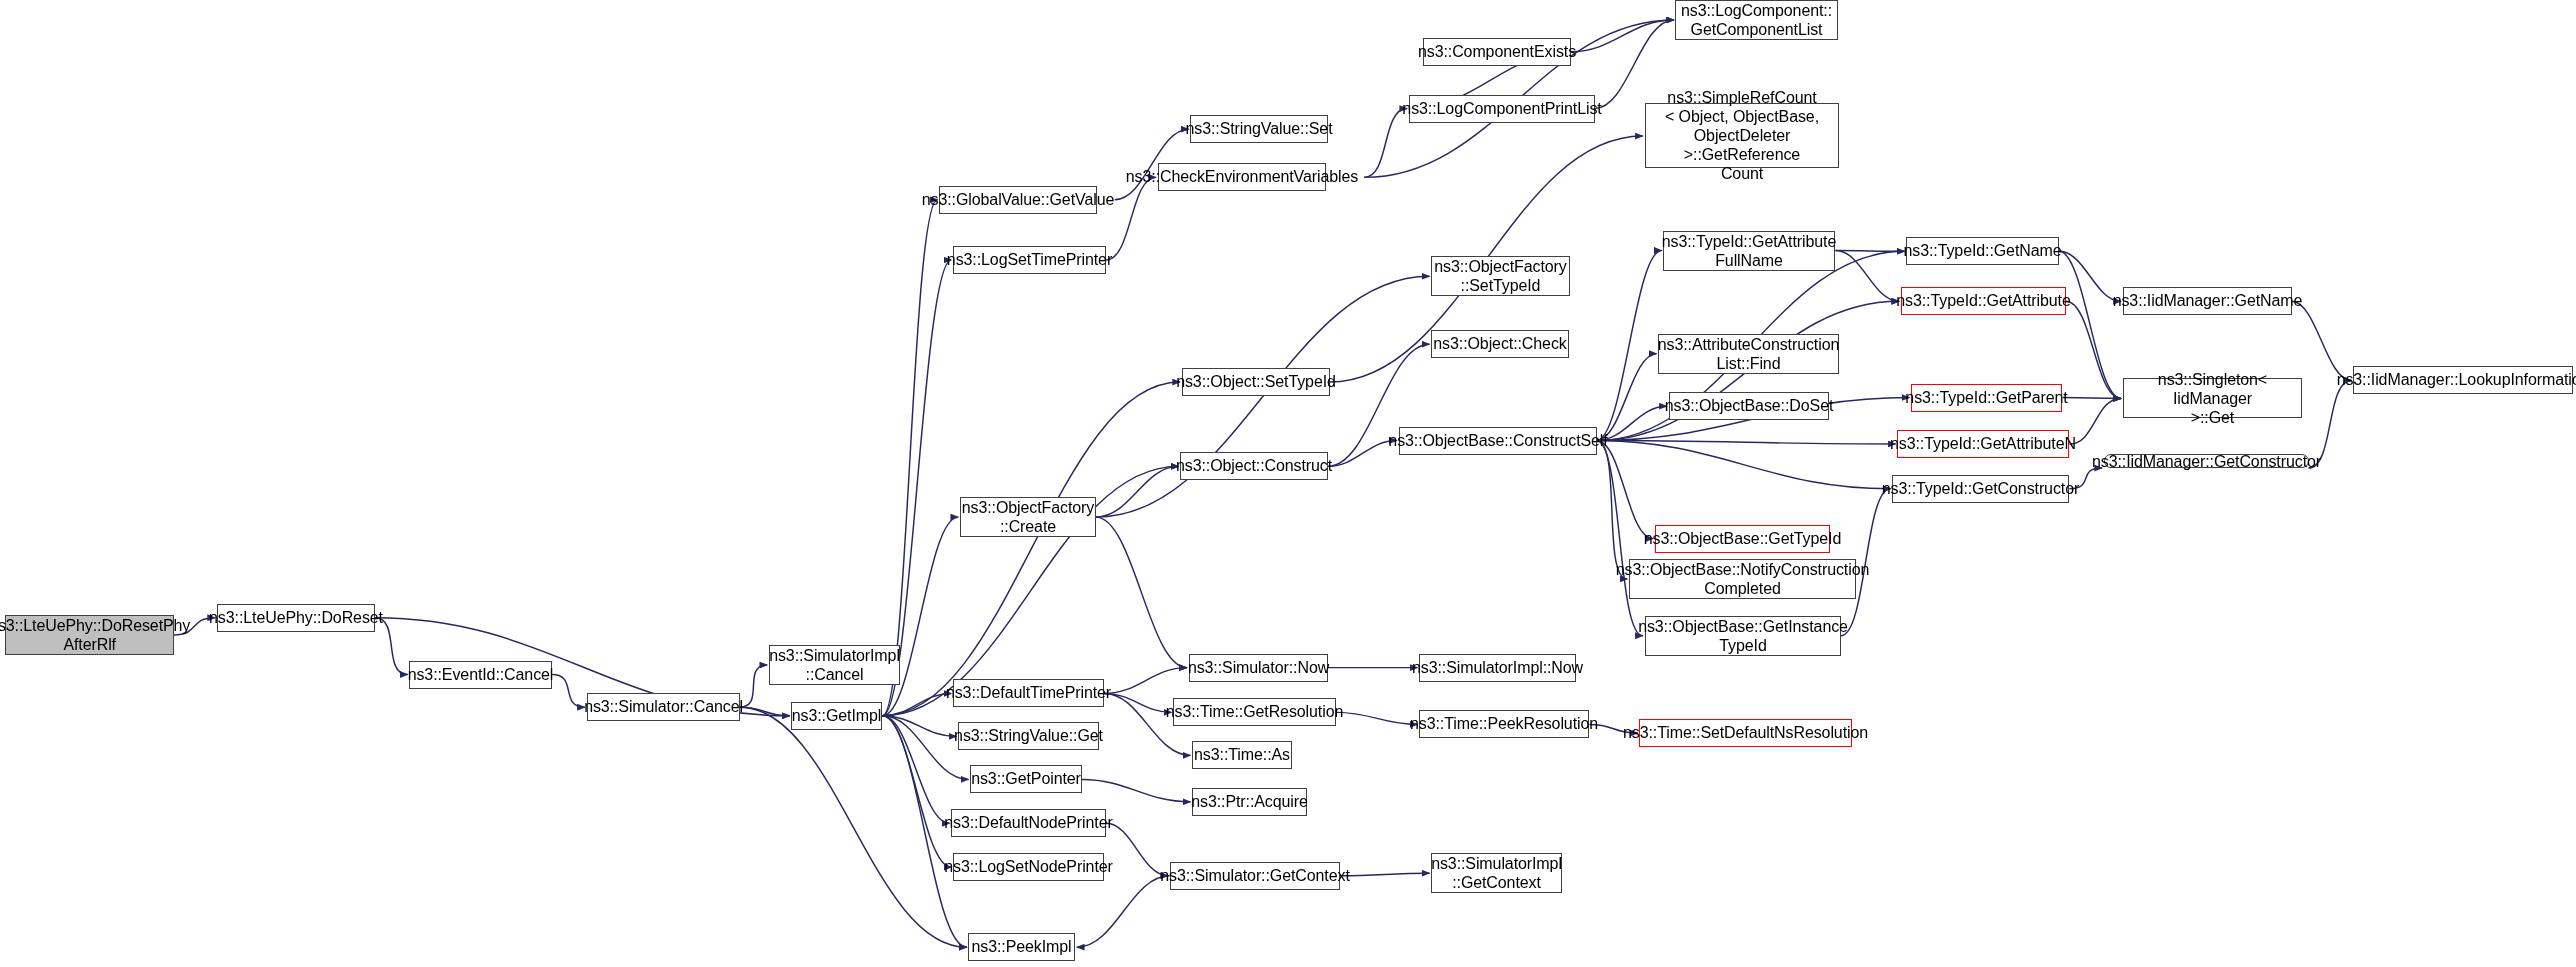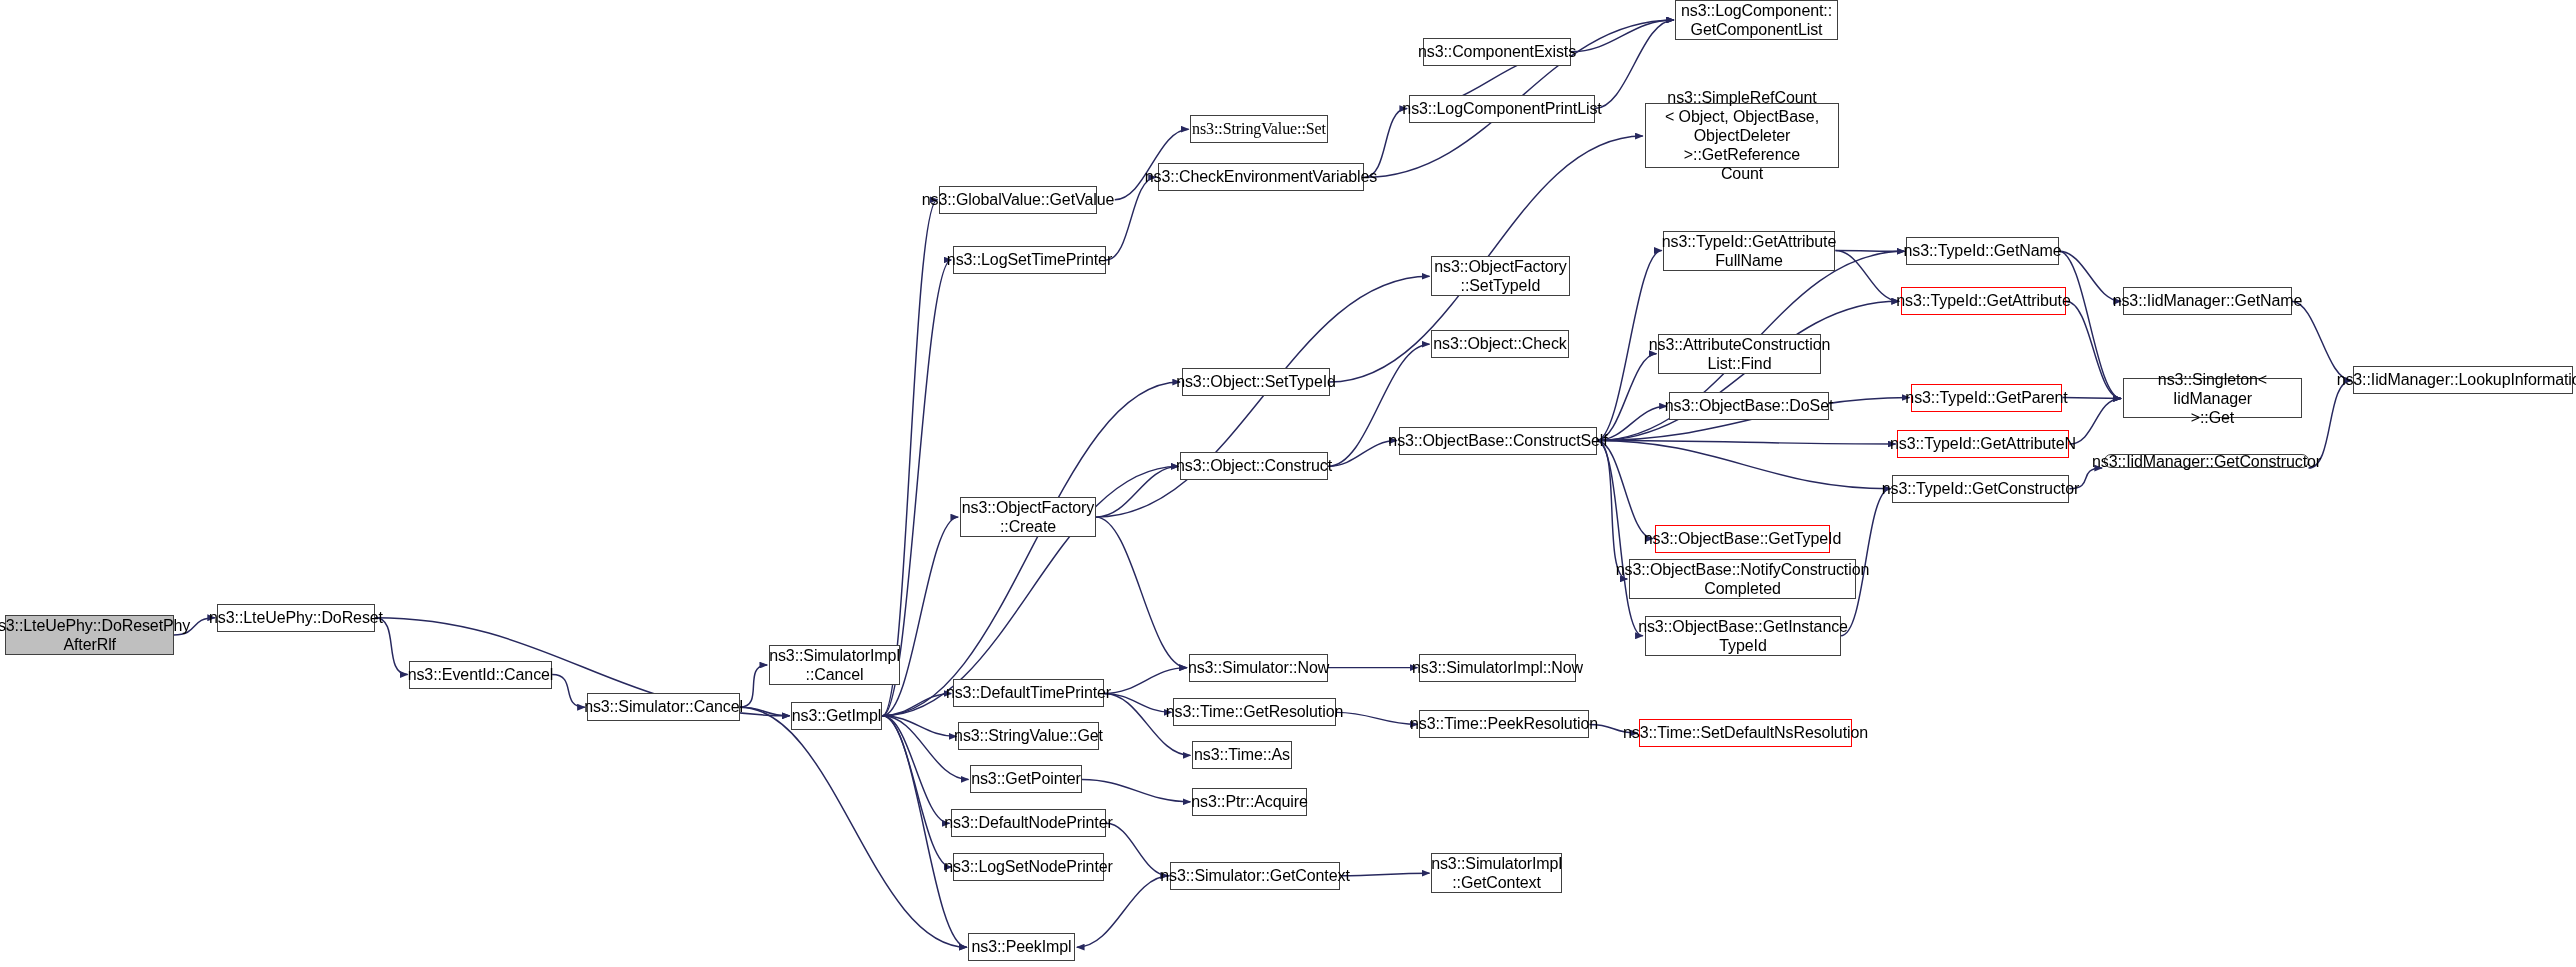--- a/index.html
+++ b/index.html
@@ -117,41 +117,41 @@
       <div class="node root" style="left: 5.2px; top: 615px; width: 169px; height: 40px;"><span>ns3::LteUePhy::DoResetPhy
 AfterRlf</span></div>
       <div class="node" style="left: 217px; top: 604px; width: 158px; height: 27.5px;"><span>ns3::LteUePhy::DoReset</span></div>
       <div class="node" style="left: 409px; top: 661px; width: 143px; height: 27.5px;"><span>ns3::EventId::Cancel</span></div>
       <div class="node" style="left: 587px; top: 693px; width: 153px; height: 27.5px;"><span>ns3::Simulator::Cancel</span></div>
       <div class="node" style="left: 769px; top: 645px; width: 131px; height: 40px;"><span>ns3::SimulatorImpl
 ::Cancel</span></div>
       <div class="node" style="left: 791px; top: 702px; width: 91px; height: 27.5px;"><span>ns3::GetImpl</span></div>
       <div class="node" style="left: 939px; top: 186px; width: 158px; height: 27.5px; justify-content: center;"><span>ns3::GlobalValue::GetValue</span></div>
       <div class="node" style="left: 953px; top: 246px; width: 153px; height: 27.5px;"><span>ns3::LogSetTimePrinter</span></div>
-      <div class="node" style="left: 1190px; top: 115px; width: 138px; height: 27.5px; font-family: Liberation Serif, serif;"><span>ns3::StringValue::Set</span></div>
-      <div class="node" style="left: 1158px; top: 163px; width: 206px; height: 27.5px;"><span>ns3::CheckEnvironmentVariables</span></div>
+      <div class="node" style="left: 1190px; top: 115px; width: 138px; height: 27.5px;"><span>ns3::StringValue::Set</span></div>
+      <div class="node" style="left: 1158px; top: 163px; width: 168px; height: 27.5px;"><span>ns3::CheckEnvironmentVariables</span></div>
       <div class="node" style="left: 1409px; top: 95px; width: 186px; height: 27.5px;"><span>ns3::LogComponentPrintList</span></div>
       <div class="node" style="left: 1423px; top: 38px; width: 148px; height: 27.5px;"><span>ns3::ComponentExists</span></div>
       <div class="node" style="left: 1675px; top: 0px; width: 163px; height: 40px;"><span>ns3::LogComponent::
 GetComponentList</span></div>
       <div class="node" style="left: 1645px; top: 103px; width: 194px; height: 65px;"><span>ns3::SimpleRefCount
 &lt; Object, ObjectBase,
 ObjectDeleter &gt;::GetReference
 Count</span></div>
       <div class="node" style="left: 1431px; top: 256px; width: 139px; height: 40px;"><span>ns3::ObjectFactory
 ::SetTypeId</span></div>
       <div class="node" style="left: 1431px; top: 330px; width: 138px; height: 27.5px;"><span>ns3::Object::Check</span></div>
       <div class="node" style="left: 1182px; top: 368px; width: 148px; height: 27.5px;"><span>ns3::Object::SetTypeId</span></div>
       <div class="node" style="left: 1180px; top: 452px; width: 148px; height: 27.5px;"><span>ns3::Object::Construct</span></div>
       <div class="node" style="left: 960px; top: 497px; width: 136px; height: 40px;"><span>ns3::ObjectFactory
 ::Create</span></div>
       <div class="node" style="left: 1399px; top: 427px; width: 198px; height: 27.5px;"><span>ns3::ObjectBase::ConstructSelf</span></div>
       <div class="node" style="left: 1663px; top: 231px; width: 172px; height: 40px;"><span>ns3::TypeId::GetAttribute
 FullName</span></div>
-      <div class="node" style="left: 1658px; top: 334px; width: 163px; height: 40px;"><span>ns3::AttributeConstruction
+      <div class="node" style="left: 1658px; top: 334px; width: 181px; height: 40px;"><span>ns3::AttributeConstruction
 List::Find</span></div>
       <div class="node" style="left: 1669px; top: 392px; width: 160px; height: 27.5px;"><span>ns3::ObjectBase::DoSet</span></div>
       <div class="node red" style="left: 1655px; top: 525px; width: 175px; height: 27.5px;"><span>ns3::ObjectBase::GetTypeId</span></div>
       <div class="node" style="left: 1629px; top: 559px; width: 227px; height: 40px;"><span>ns3::ObjectBase::NotifyConstruction
 Completed</span></div>
       <div class="node" style="left: 1645px; top: 616px; width: 196px; height: 40px;"><span>ns3::ObjectBase::GetInstance
 TypeId</span></div>
       <div class="node" style="left: 1906px; top: 237px; width: 153px; height: 27.5px; justify-content: center;"><span>ns3::TypeId::GetName</span></div>
       <div class="node red" style="left: 1901px; top: 287px; width: 165px; height: 27.5px;"><span>ns3::TypeId::GetAttribute</span></div>
       <div class="node red" style="left: 1911px; top: 384px; width: 151px; height: 27.5px;"><span>ns3::TypeId::GetParent</span></div>

